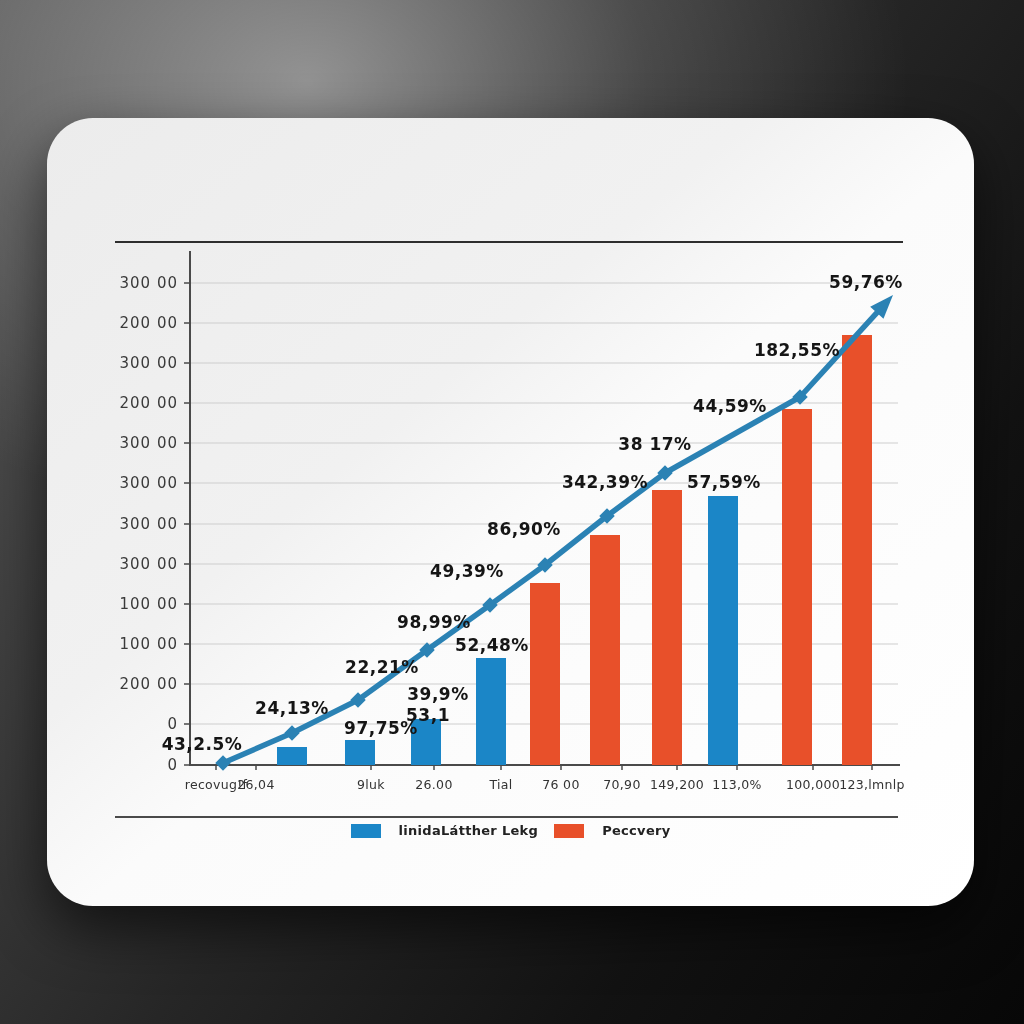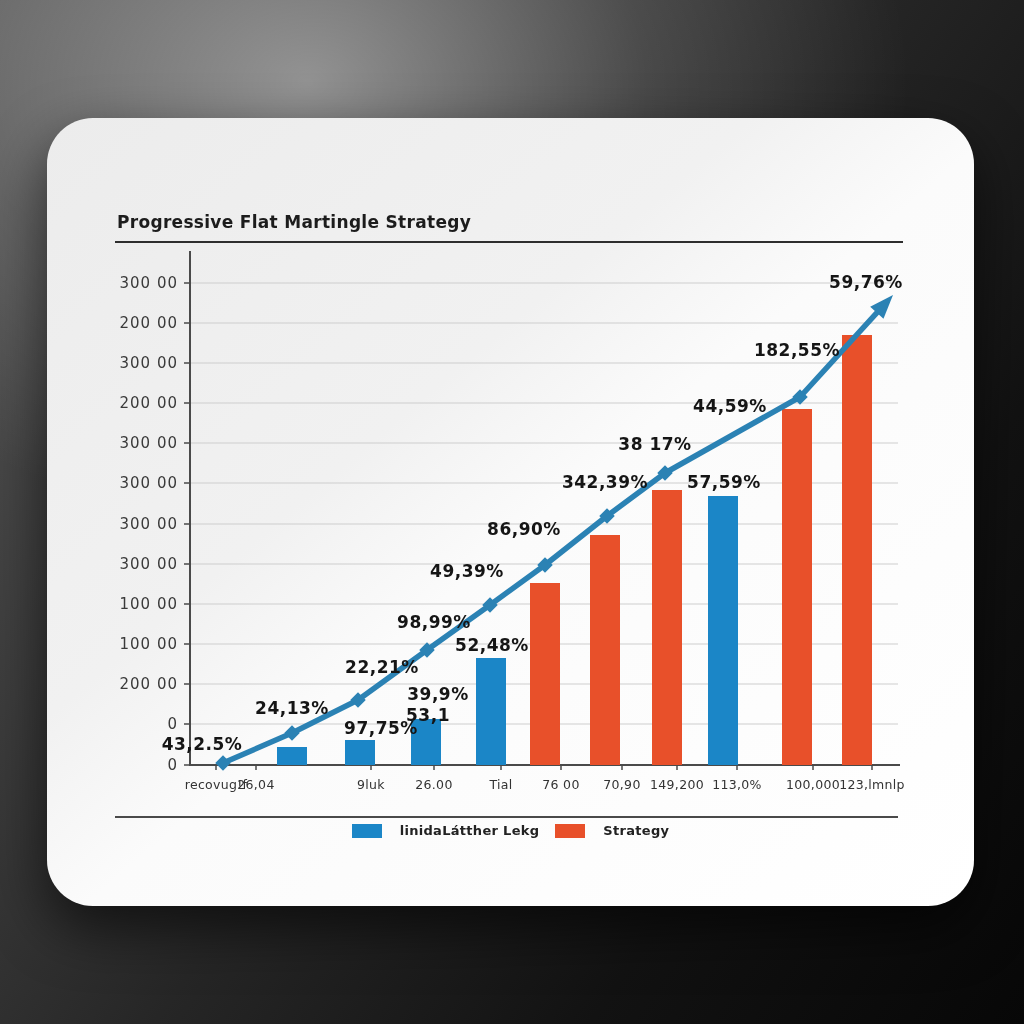--- a/index.html
+++ b/index.html
@@ -31,21 +31,20 @@
     display:flex;justify-content:center;align-items:center;gap:16px;
   }
   .legend-item{display:flex;align-items:center;gap:18px;}
   .swatch{width:30px;height:14px;display:inline-block;}
   .legend-label{font-size:13px;font-weight:bold;color:#222222;letter-spacing:0.3px;}
 </style>
 </head>
 <body>
 
 <div class="card">
-  <h1 class="title">Progressive Flat Martingle Strategy</h1>
   <div class="title-rule"></div>
 
   <svg id="chart" width="710" height="512" viewBox="0 0 710 512">
       <line x1="1" y1="30" x2="708" y2="30" stroke="#cdcdcd" stroke-width="1.2"></line>
       <line x1="-6" y1="30" x2="0" y2="30" stroke="#4a4a4a" stroke-width="1.5"></line>
       <text x="-12" y="35" text-anchor="end" class="ytick">300 00</text>
       <line x1="1" y1="70" x2="708" y2="70" stroke="#cdcdcd" stroke-width="1.2"></line>
       <line x1="-6" y1="70" x2="0" y2="70" stroke="#4a4a4a" stroke-width="1.5"></line>
       <text x="-12" y="75" text-anchor="end" class="ytick">200 00</text>
       <line x1="1" y1="110" x2="708" y2="110" stroke="#cdcdcd" stroke-width="1.2"></line>
@@ -144,16 +143,16 @@
 
   <div class="bottom-rule"></div>
 
   <div class="legend">
     <div class="legend-item">
       <span class="swatch" style="background: rgb(27, 134, 199);"></span>
       <span class="legend-label">linidaLátther Lekg</span>
     </div>
     <div class="legend-item">
       <span class="swatch" style="background: rgb(232, 80, 42);"></span>
-      <span class="legend-label">Strategy</span>
+      <span class="legend-label">Peccvery</span>
     </div>
   </div>
 </div>
 
 </body></html>

